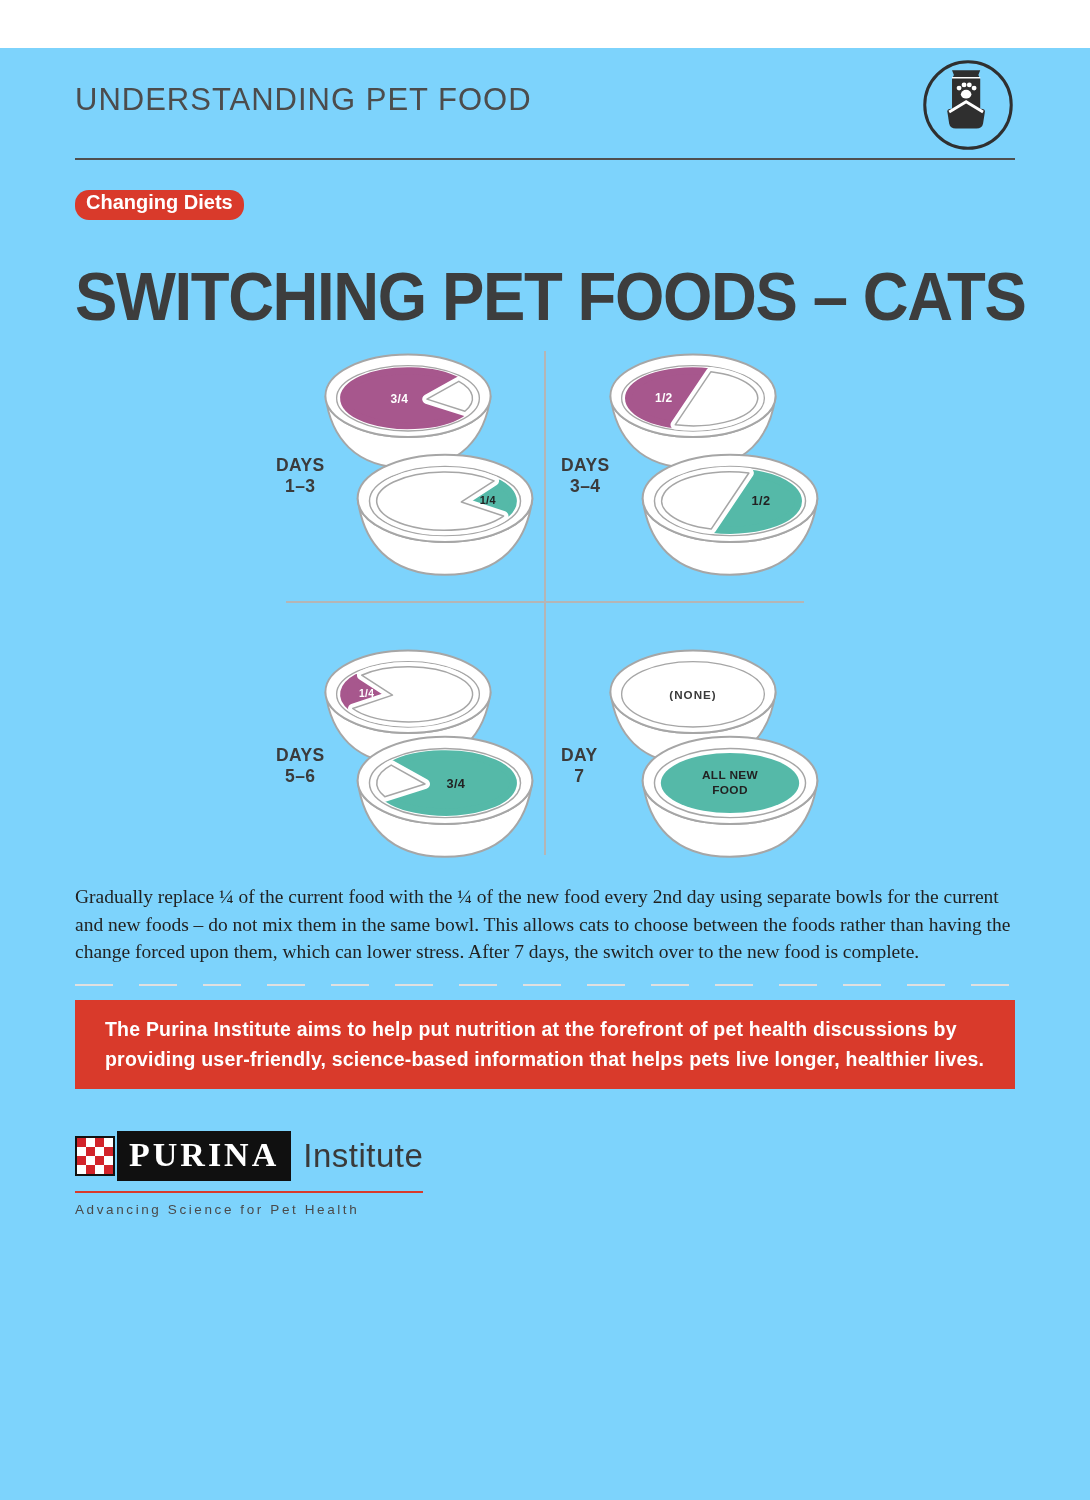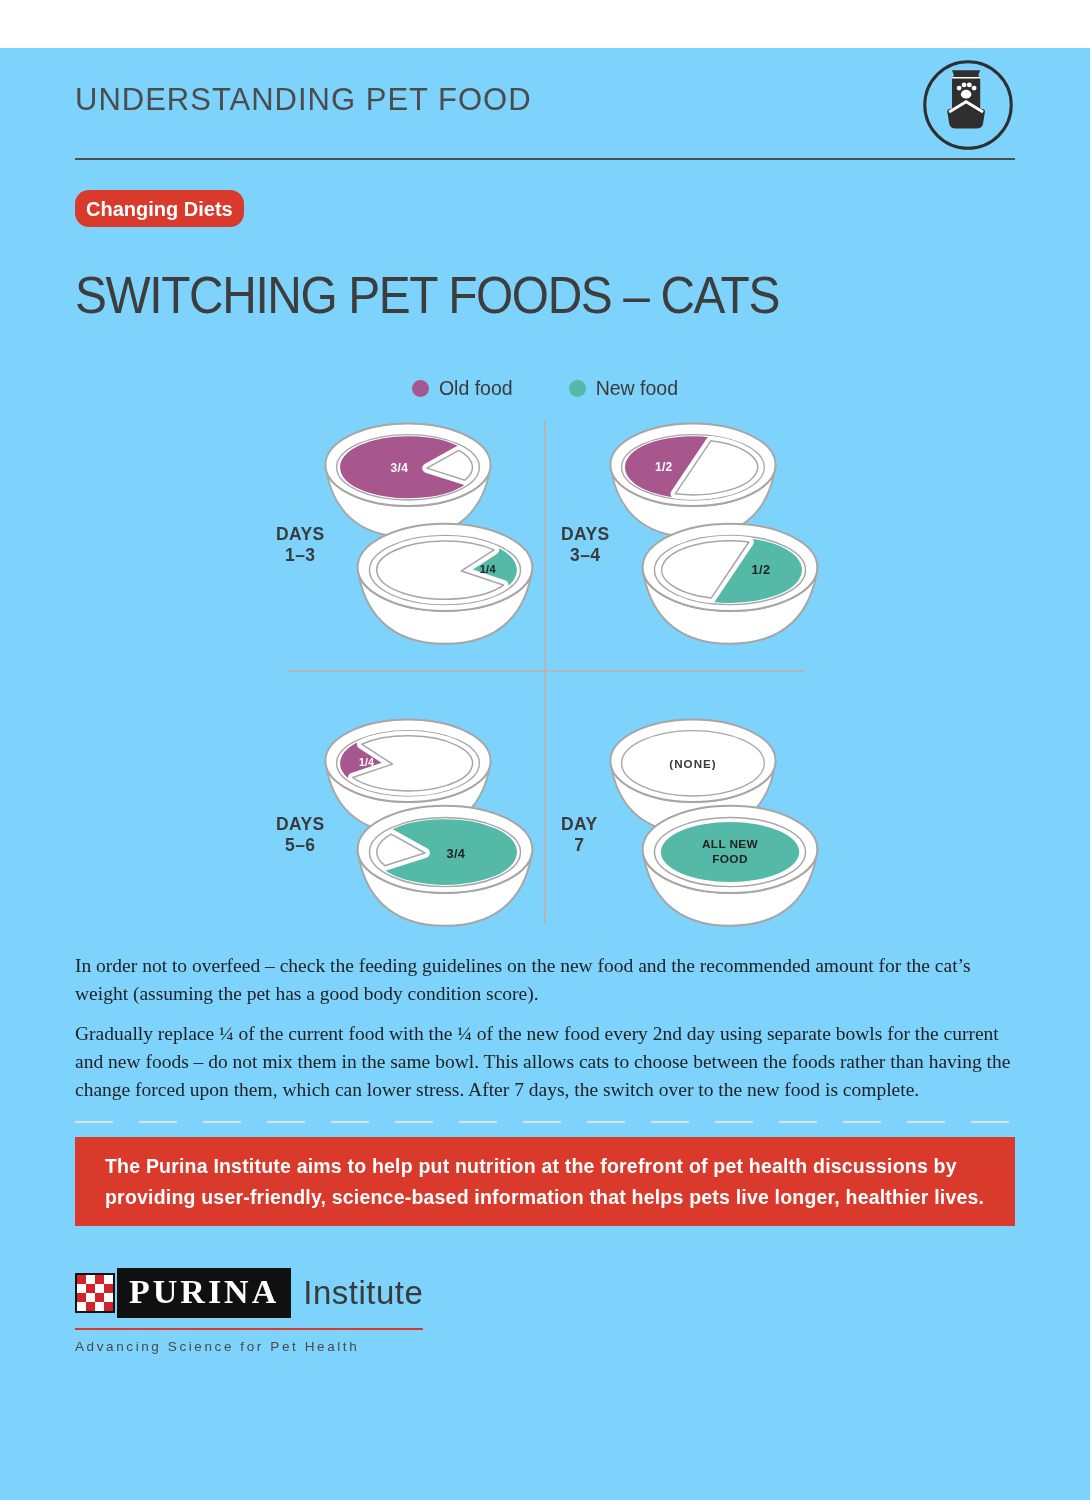--- a/index.html
+++ b/index.html
@@ -8,24 +8,24 @@
   .content{padding:0 75px;}
 
   
   .header{display:flex;justify-content:space-between;align-items:flex-start;padding-top:10px;height:100px;}
   .header-title{margin-top:24px;font-size:31px;color:#4c4c4c;letter-spacing:1px;font-weight:400;}
   .header-icon{flex:0 0 auto;}
   .rule{border-bottom:2.5px solid #4f4f4f;}
 
   
   .badge{display:inline-block;margin-top:30px;background:var(--c-accent-red,#d93a2b);color:#fff;
-         font-size:20px;font-weight:700;padding:8px 11px 6px;border-radius:14px;}
-
-  
-  .main-title{margin:42px 0 0;font-size:52px;font-weight:400;color:#3d3d3d;line-height:1.0;}
+         font-size:20px;font-weight:700;padding:1px 11px 6px;border-radius:14px;}
+
+  
+  .main-title{margin:42px 0 0;font-size:69px;font-weight:700;color:#3d3d3d;line-height:1.0;}
   .main-title span{display:inline-block;transform:scaleX(.92);transform-origin:left;letter-spacing:-1.5px;white-space:nowrap;}
 
   
   .legend{margin-top:56px;display:flex;justify-content:center;gap:56px;align-items:center;}
   .legend-item{display:flex;align-items:center;gap:10px;font-size:19.5px;color:#3a3a3a;}
   .dot{width:17px;height:17px;border-radius:50%;}
   .dot-old{background:var(--c-old-food,#a7578d);}
   .dot-new{background:var(--c-new-food,#55b9a8);}
 
   
@@ -112,30 +112,20 @@
           <circle cx="56.5" cy="32" r="2.6" fill="#ffffff"></circle>
         </svg>
       </div>
     </div>
     <div class="rule"></div>
 
     <div class="badge">Changing Diets</div>
 
     <h1 class="main-title"><span>SWITCHING PET FOODS – CATS</span></h1>
 
-    <div class="legend">
-      <div class="legend-item">
-        <span class="dot dot-old"></span>
-        <span>Old food</span>
-      </div>
-      <div class="legend-item">
-        <span class="dot dot-new"></span>
-        <span>New food</span>
-      </div>
-    </div>
 
     <div class="diagram">
       <div class="divider-v"></div>
       <div class="divider-h"></div>
 
       <div class="quad q1">
         <div class="day">
           <span>DAYS</span>
             <span>1–3</span>
         </div>
@@ -226,21 +216,20 @@
           <ellipse class="bl thin" cx="100" cy="55" rx="83" ry="38"></ellipse>
           <ellipse class="fnf" cx="100" cy="55" rx="76" ry="33"></ellipse>
           <text class="frac dark allnew" x="100" y="51">ALL NEW</text>
           <text class="frac dark allnew" x="100" y="67">FOOD</text>
         </svg>
       </div>
     </div>
 
 
     <div class="paragraphs">
-      <p>In order not to overfeed – check the feeding guidelines on the new food and the recommended amount for the cat’s weight (assuming the pet has a good body condition score).</p>
       <p>Gradually replace ¼ of the current food with the ¼ of the new food every 2nd day using separate bowls for the current and new foods – do not mix them in the same bowl. This allows cats to choose between the foods rather than having the change forced upon them, which can lower stress. After 7 days, the switch over to the new food is complete.</p>
     </div>
 
     <div class="pre-banner-rule"></div>
 
     <div class="banner">
       <p>The Purina Institute aims to help put nutrition at the forefront of pet health discussions by providing user-friendly, science-based information that helps pets live longer, healthier lives.</p>
     </div>
 
     <div class="logo-block">

